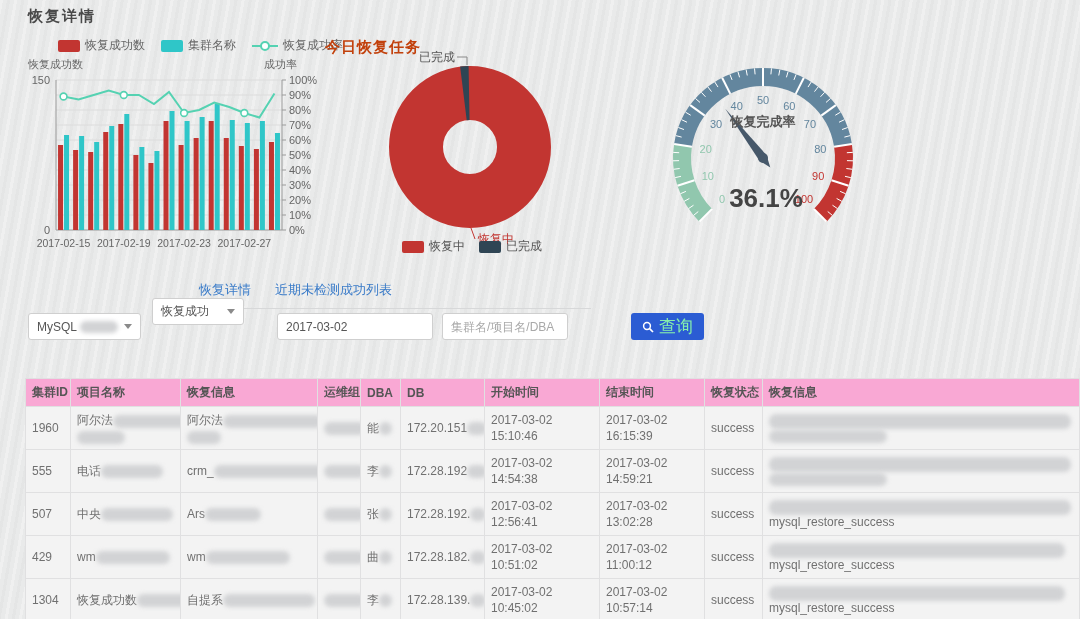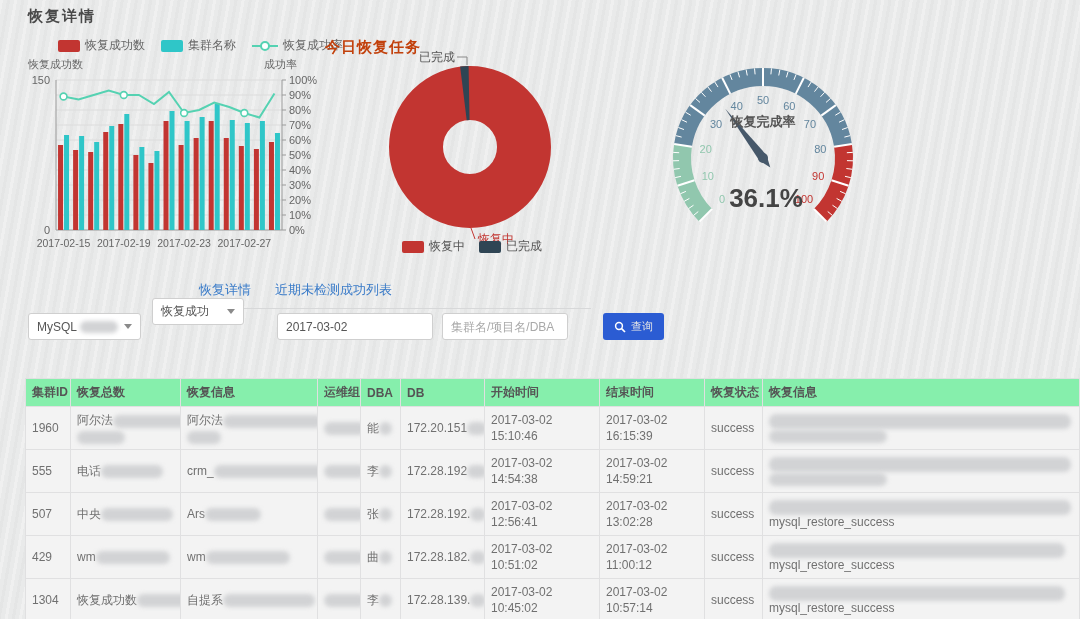--- a/index.html
+++ b/index.html
@@ -29,29 +29,29 @@
   .tabs{left:185px;top:281px;width:392px;display:flex;gap:24px;font-size:13px;color:#3a7bc8;
         border-bottom:1px solid #d7d8d9;padding:0 0 9px 14px;}
   .tabs .tab{cursor:pointer;}
   
   .sel,.inp{height:27px;box-sizing:border-box;background:#fff;border:1px solid #cfcfcf;border-radius:3px;
     font-size:12px;color:#555;}
   .sel{display:flex;align-items:center;padding:0 8px;}
   .sel .caret{margin-left:auto;width:0;height:0;border-left:4px solid transparent;border-right:4px solid transparent;border-top:5px solid #8a8a8a;}
   .inp{padding:0 8px;font-family:inherit;}
   .inp::placeholder{color:#a9a9a9;}
-  .btn{height:27px;display:flex;align-items:center;gap:5px;background:#2b5cd3;color:#e5e5e5;border:none;
-    border-radius:3px;font-size:11px;padding:0 11px;cursor:pointer;font-family:inherit;}
+  .btn{height:27px;display:flex;align-items:center;gap:5px;background:#2b5cd3;color:#86efac;border:none;
+    border-radius:3px;font-size:17px;padding:0 11px;cursor:pointer;font-family:inherit;margin-left:28px;}
   
   .rd{display:inline-block;background:#d2d3d5;border-radius:7px;filter:blur(2px);height:13px;vertical-align:middle;}
   
   .tblwrap{left:25px;top:378px;width:1055px;height:241px;overflow:hidden;}
   table{border-collapse:collapse;width:1055px;table-layout:fixed;background:#f3f3f3;}
   th,td{border:1px solid #e0e0e1;font-size:12px;text-align:left;padding:4px 6px;overflow:hidden;white-space:nowrap;}
-  th{background:#86efac;color:#555;font-weight:bold;height:19px;}
+  th{background:#f9a8d4;color:#555;font-weight:bold;height:19px;}
   td{color:#707070;height:34px;}
   td .tline{display:block;line-height:16px;}
 </style>
 </head>
 <body>
 
 <div class="abs page-title">恢复详情</div>
 
 <div class="abs c-legend">
   <span class="item">
@@ -277,21 +277,21 @@
       <col style="width:40px">
         <col style="width:84px">
         <col style="width:115px">
         <col style="width:105px">
       <col style="width:58px">
         <col>
     </colgroup>
     <thead>
         <tr id="thead-row">
           <th>集群ID</th>
-          <th>恢复总数</th>
+          <th>项目名称</th>
           <th>恢复信息</th>
           <th>运维组</th>
           <th>DBA</th>
           <th>DB</th>
           <th>开始时间</th>
           <th>结束时间</th>
           <th>恢复状态</th>
           <th>恢复信息</th>
         </tr>
       </thead>

